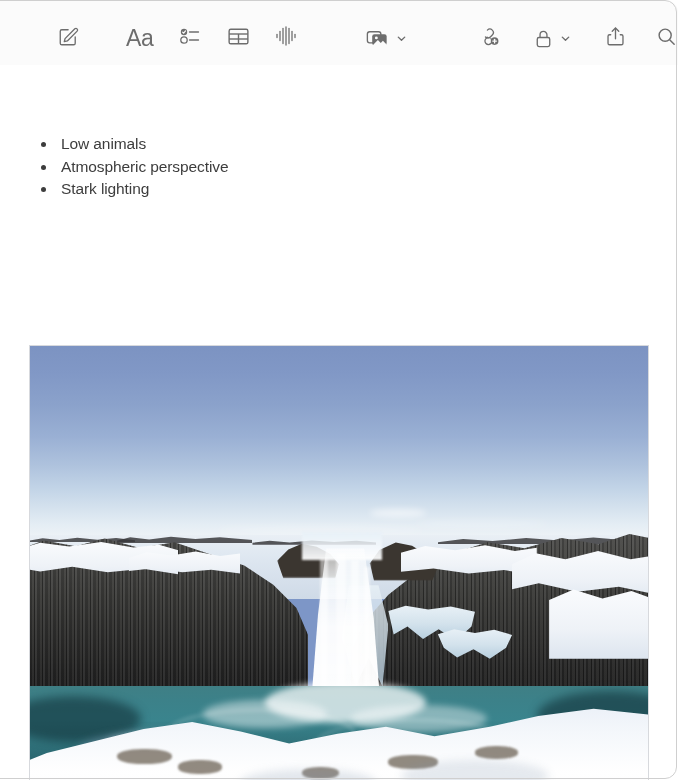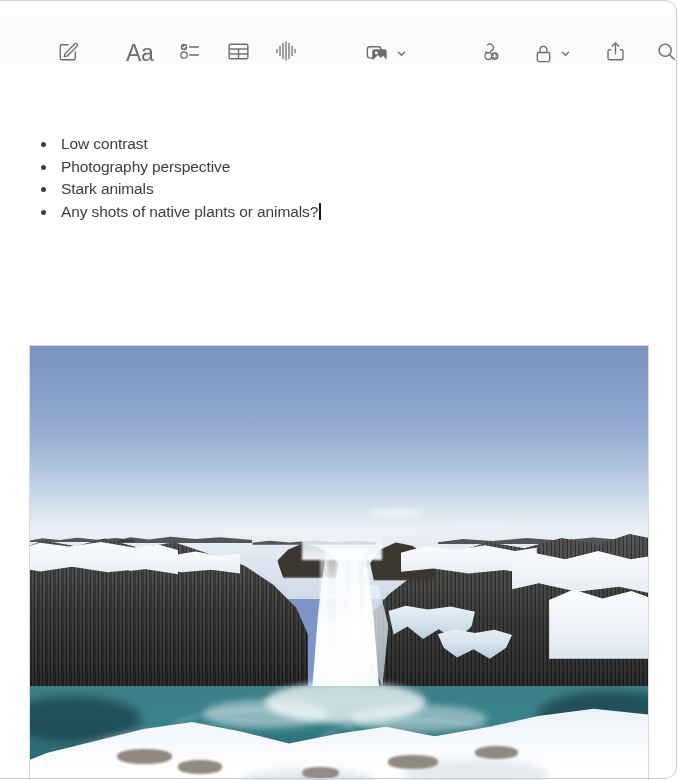--- a/index.html
+++ b/index.html
@@ -35,21 +35,21 @@
     border-top-right-radius: 12px;
     border-bottom-right-radius: 12px;
     pointer-events: none;
     box-sizing: border-box;
   }
 
   
   #toolbar {
     position: absolute;
     left: 0;
-    top: 15px;
+    top: 0;
     width: 678px;
     height: 77px;
     background: #fbfbfb;
     border-bottom: 1px solid #e6e6e6;
     box-sizing: border-box;
     display: flex;
     align-items: center;
     padding-left: 40px;
   }
 
@@ -535,33 +535,29 @@
     </div>
 
   </div>
 
   <div id="note">
 
 
     <ul id="bullet-list">
       <li>
         <span class="bullet-dot"></span>
-        <span>Low contrast</span>
+        <span>Low animals</span>
       </li>
       <li>
         <span class="bullet-dot"></span>
-        <span>Photography perspective</span>
+        <span>Atmospheric perspective</span>
       </li>
       <li>
         <span class="bullet-dot"></span>
-        <span>Stark animals</span>
-      </li>
-      <li>
-        <span class="bullet-dot"></span>
-        <span>Any shots of native plants or animals?</span><span class="caret"></span>
+        <span>Stark lighting</span>
       </li>
     </ul>
 
 
     <div id="photo">
       <div id="photo-inner">
 
         <div class="sky"></div>
         <div class="cloud-wisp" style="left:55%; top:35.5%; width:9%; height:1.6%;"></div>
         <div class="cloud-band" style="left:30%; top:39.5%; width:34%; height:1.2%;"></div>

